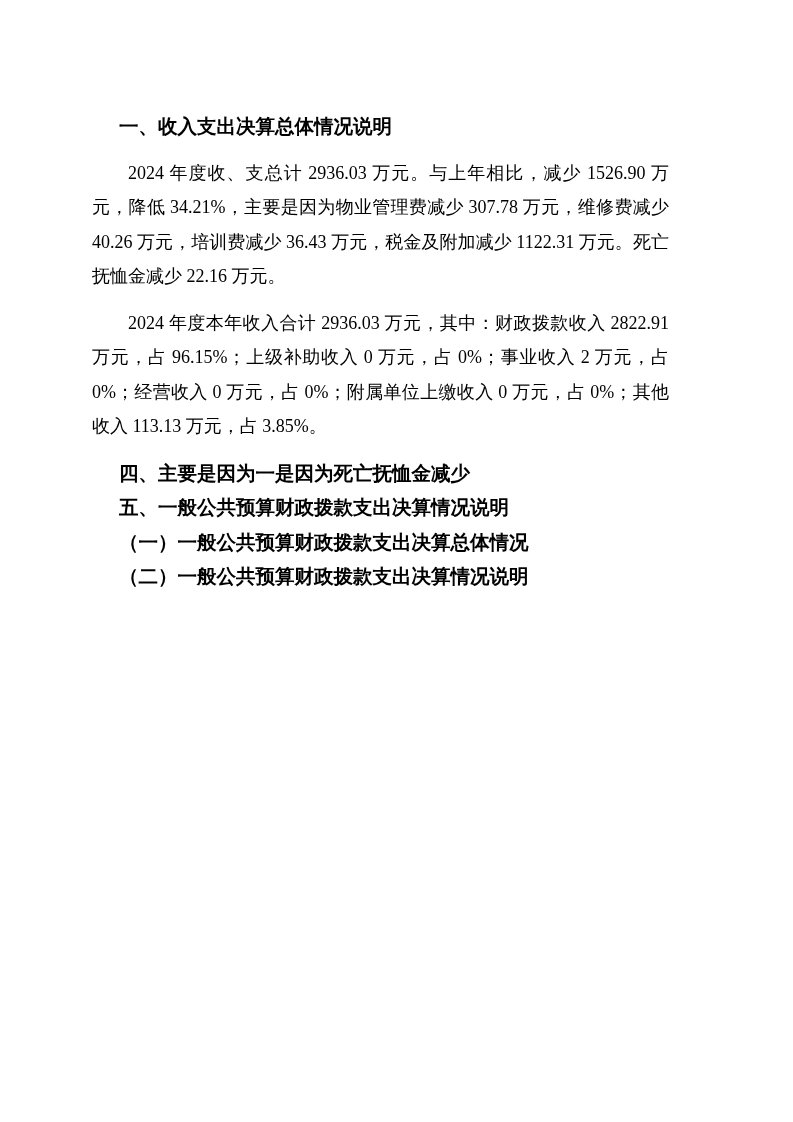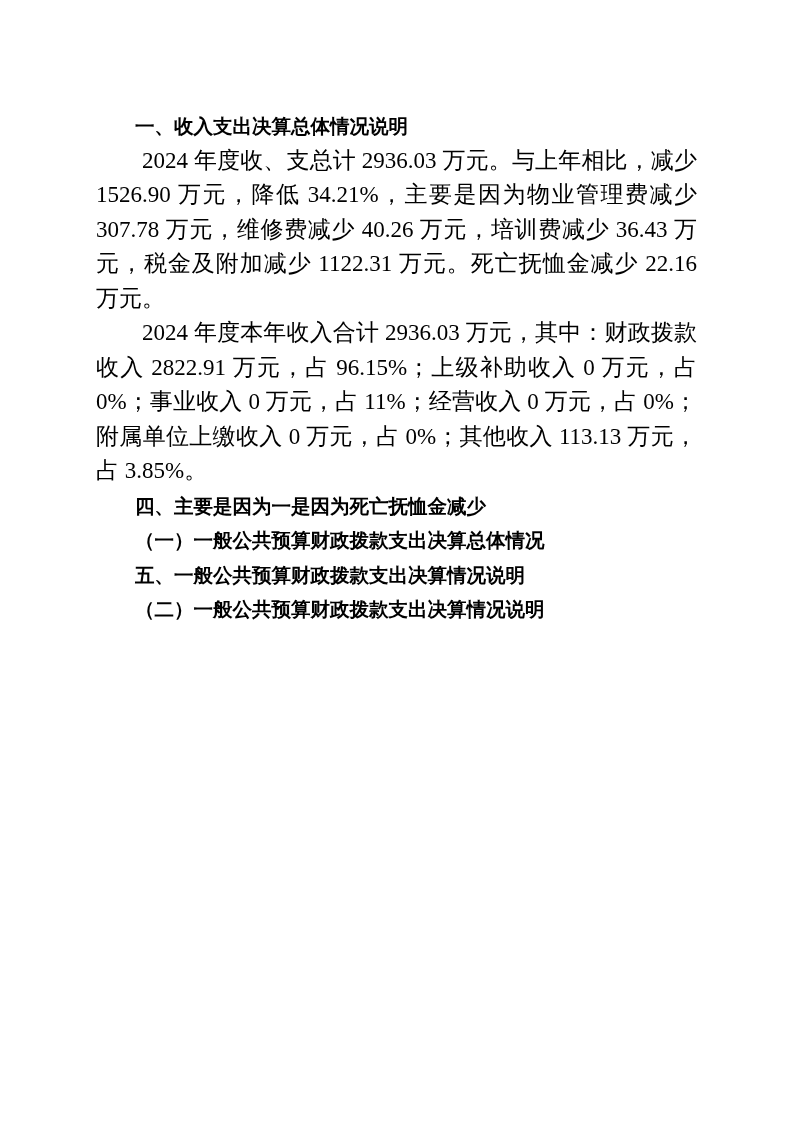--- a/index.html
+++ b/index.html
@@ -11,48 +11,48 @@
     position: relative;
     width: 793px;
     height: 1122px;
     background: #ffffff;
     overflow: hidden;
     font-family: "Liberation Serif", "DejaVu Serif", serif;
     color: #000000;
   }
   .content {
     position: absolute;
-    left: 96px;
+    left: 80px;
     top: 109px;
     width: 601px;
   }
   .doc-heading {
     font-family: "Liberation Sans", "DejaVu Sans", sans-serif;
     font-weight: bold;
     font-size: 19.5px;
     line-height: 34.5px;
     text-indent: 2em;
     margin: 0;
     white-space: nowrap;
   }
   .doc-paragraph {
-    font-size: 23px;
+    font-size: 18px;
     line-height: 34.5px;
     text-indent: 2em;
     text-align: justify;
     text-justify: inter-ideograph;
-    margin: 0;
+    margin: 12px;
   }
 </style>
 </head>
 <body>
 
 <div class="page">
   <div class="content" id="doc-content">
       <div class="doc-heading">一、收入支出决算总体情况说明</div>
       <div class="doc-paragraph">2024 年度收、支总计 2936.03 万元。与上年相比，减少 1526.90 万元，降低 34.21%，主要是因为物业管理费减少 307.78 万元，维修费减少 40.26 万元，培训费减少 36.43 万元，税金及附加减少 1122.31 万元。死亡抚恤金减少 22.16 万元。</div>
-      <div class="doc-paragraph">2024 年度本年收入合计 2936.03 万元，其中：财政拨款收入 2822.91 万元，占 96.15%；上级补助收入 0 万元，占 0%；事业收入 0 万元，占 11%；经营收入 0 万元，占 0%；附属单位上缴收入 0 万元，占 0%；其他收入 113.13 万元，占 3.85%。</div>
+      <div class="doc-paragraph">2024 年度本年收入合计 2936.03 万元，其中：财政拨款收入 2822.91 万元，占 96.15%；上级补助收入 0 万元，占 0%；事业收入 2 万元，占 0%；经营收入 0 万元，占 0%；附属单位上缴收入 0 万元，占 0%；其他收入 113.13 万元，占 3.85%。</div>
       <div class="doc-heading">四、主要是因为一是因为死亡抚恤金减少</div>
+      <div class="doc-heading">五、一般公共预算财政拨款支出决算情况说明</div>
       <div class="doc-heading">（一）一般公共预算财政拨款支出决算总体情况</div>
-      <div class="doc-heading">五、一般公共预算财政拨款支出决算情况说明</div>
       <div class="doc-heading">（二）一般公共预算财政拨款支出决算情况说明</div>
     </div>
 </div>
 
 </body></html>

